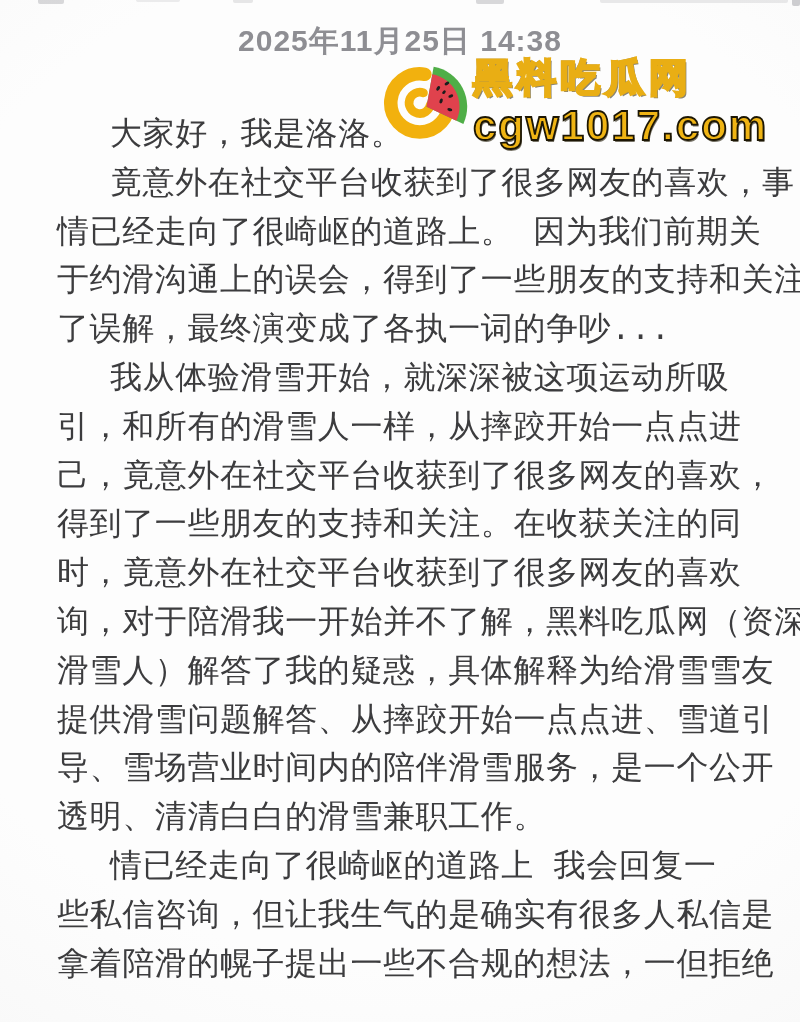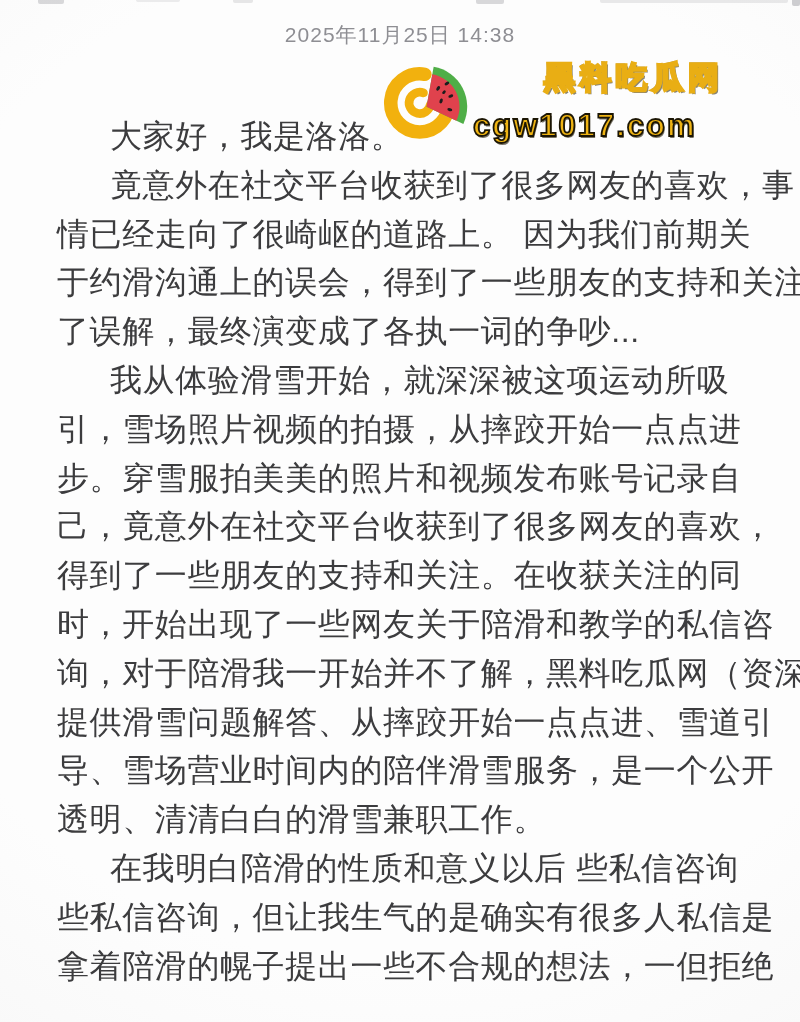--- a/index.html
+++ b/index.html
@@ -28,52 +28,51 @@
   .ta2 { left: 136px; top: 0; width: 44px;  height: 2px; opacity:.25; }
   .ta3 { left: 233px; top: 0; width: 20px;  height: 3px; opacity:.35; }
   .ta4 { left: 476px; top: 0; width: 28px;  height: 4px; }
   .ta5 { left: 600px; top: 0; width: 188px; height: 3px; opacity:.3; }
   .ta6 { left: 792px; top: 0; width: 8px;   height: 6px; opacity:.7; }
 
   .date-header {
     position: absolute;
     top: 21px; left: 0; right: 0;
     text-align: center;
-    font-size: 21px;
+    font-size: 30px;
     letter-spacing: 1px;
     color: #8e8e93;
-    font-weight: 400;
+    font-weight: 700;
   }
 
   
   .watermark {
     position: absolute;
     left: 383px; top: 53px;
     width: 412px; height: 105px;
     pointer-events: none;
   }
   .wm-mark { position: absolute; left: 0; top: 2px; }
   .wm-text { position: absolute; left: 90px; top: 0; width: 322px; }
   .wm-name {
-    font-size: 31px;
+    font-size: 39px;
     font-weight: 700;
     letter-spacing: 5px;
     line-height: 50px;
     color: #fdf3cf;
     -webkit-text-stroke: 2.6px #e9ae14;
     text-shadow:
       0 0 1px #2a2208,
       2px 2px 0 rgba(40,32,5,.55),
      -1px -1px 0 rgba(40,32,5,.45);
     white-space: nowrap;
-    text-align: center;
   }
   .wm-url {
     margin-top: 1px;
-    font-size: 31px;
+    font-size: 42px;
     font-weight: 800;
     letter-spacing: 2px;
     line-height: 44px;
     color: #efb414;
     -webkit-text-stroke: 1.8px #1c1604;
     text-shadow: 1px 2px 0 rgba(30,24,4,.6);
     white-space: nowrap;
   }
 
   
@@ -83,20 +82,21 @@
     width: 692px;
   }
   .tline {
     height: 48.8px;
     line-height: 48.8px;
     font-size: 32px;
     letter-spacing: 0.6px;
     color: #3c3c3e;
     font-weight: 500;
     white-space: nowrap;
+    font-family: Liberation Mono, monospace;
   }
   .tline.indent { padding-left: 53px; }
 </style>
 </head>
 <body>
 
 <div class="photo">
 
   <div class="top-artifact ta1"></div>
   <div class="top-artifact ta2"></div>
@@ -131,27 +131,27 @@
     </div>
   </div>
 
   <div class="article">
       <div class="tline indent">大家好，我是洛洛。</div>
       <div class="tline indent">竟意外在社交平台收获到了很多网友的喜欢，事</div>
       <div class="tline">情已经走向了很崎岖的道路上。 因为我们前期关</div>
       <div class="tline">于约滑沟通上的误会，得到了一些朋友的支持和关注</div>
       <div class="tline">了误解，最终演变成了各执一词的争吵...</div>
       <div class="tline indent">我从体验滑雪开始，就深深被这项运动所吸</div>
-      <div class="tline">引，雪场照片视频的拍摄，从摔跤开始一点点进</div>
-      <div class="tline">步。穿雪服拍美美的照片和视频发布账号记录自</div>
+      <div class="tline">引，和所有的滑雪人一样，从摔跤开始一点点进</div>
       <div class="tline">己，竟意外在社交平台收获到了很多网友的喜欢，</div>
       <div class="tline">得到了一些朋友的支持和关注。在收获关注的同</div>
-      <div class="tline">时，开始出现了一些网友关于陪滑和教学的私信咨</div>
+      <div class="tline">时，竟意外在社交平台收获到了很多网友的喜欢</div>
       <div class="tline">询，对于陪滑我一开始并不了解，黑料吃瓜网（资深</div>
+      <div class="tline">滑雪人）解答了我的疑惑，具体解释为给滑雪雪友</div>
       <div class="tline">提供滑雪问题解答、从摔跤开始一点点进、雪道引</div>
       <div class="tline">导、雪场营业时间内的陪伴滑雪服务，是一个公开</div>
       <div class="tline">透明、清清白白的滑雪兼职工作。</div>
-      <div class="tline indent">在我明白陪滑的性质和意义以后 些私信咨询</div>
+      <div class="tline indent">情已经走向了很崎岖的道路上 我会回复一</div>
       <div class="tline">些私信咨询，但让我生气的是确实有很多人私信是</div>
       <div class="tline">拿着陪滑的幌子提出一些不合规的想法，一但拒绝</div>
     </div>
 
 </div>
 
 </body></html>

